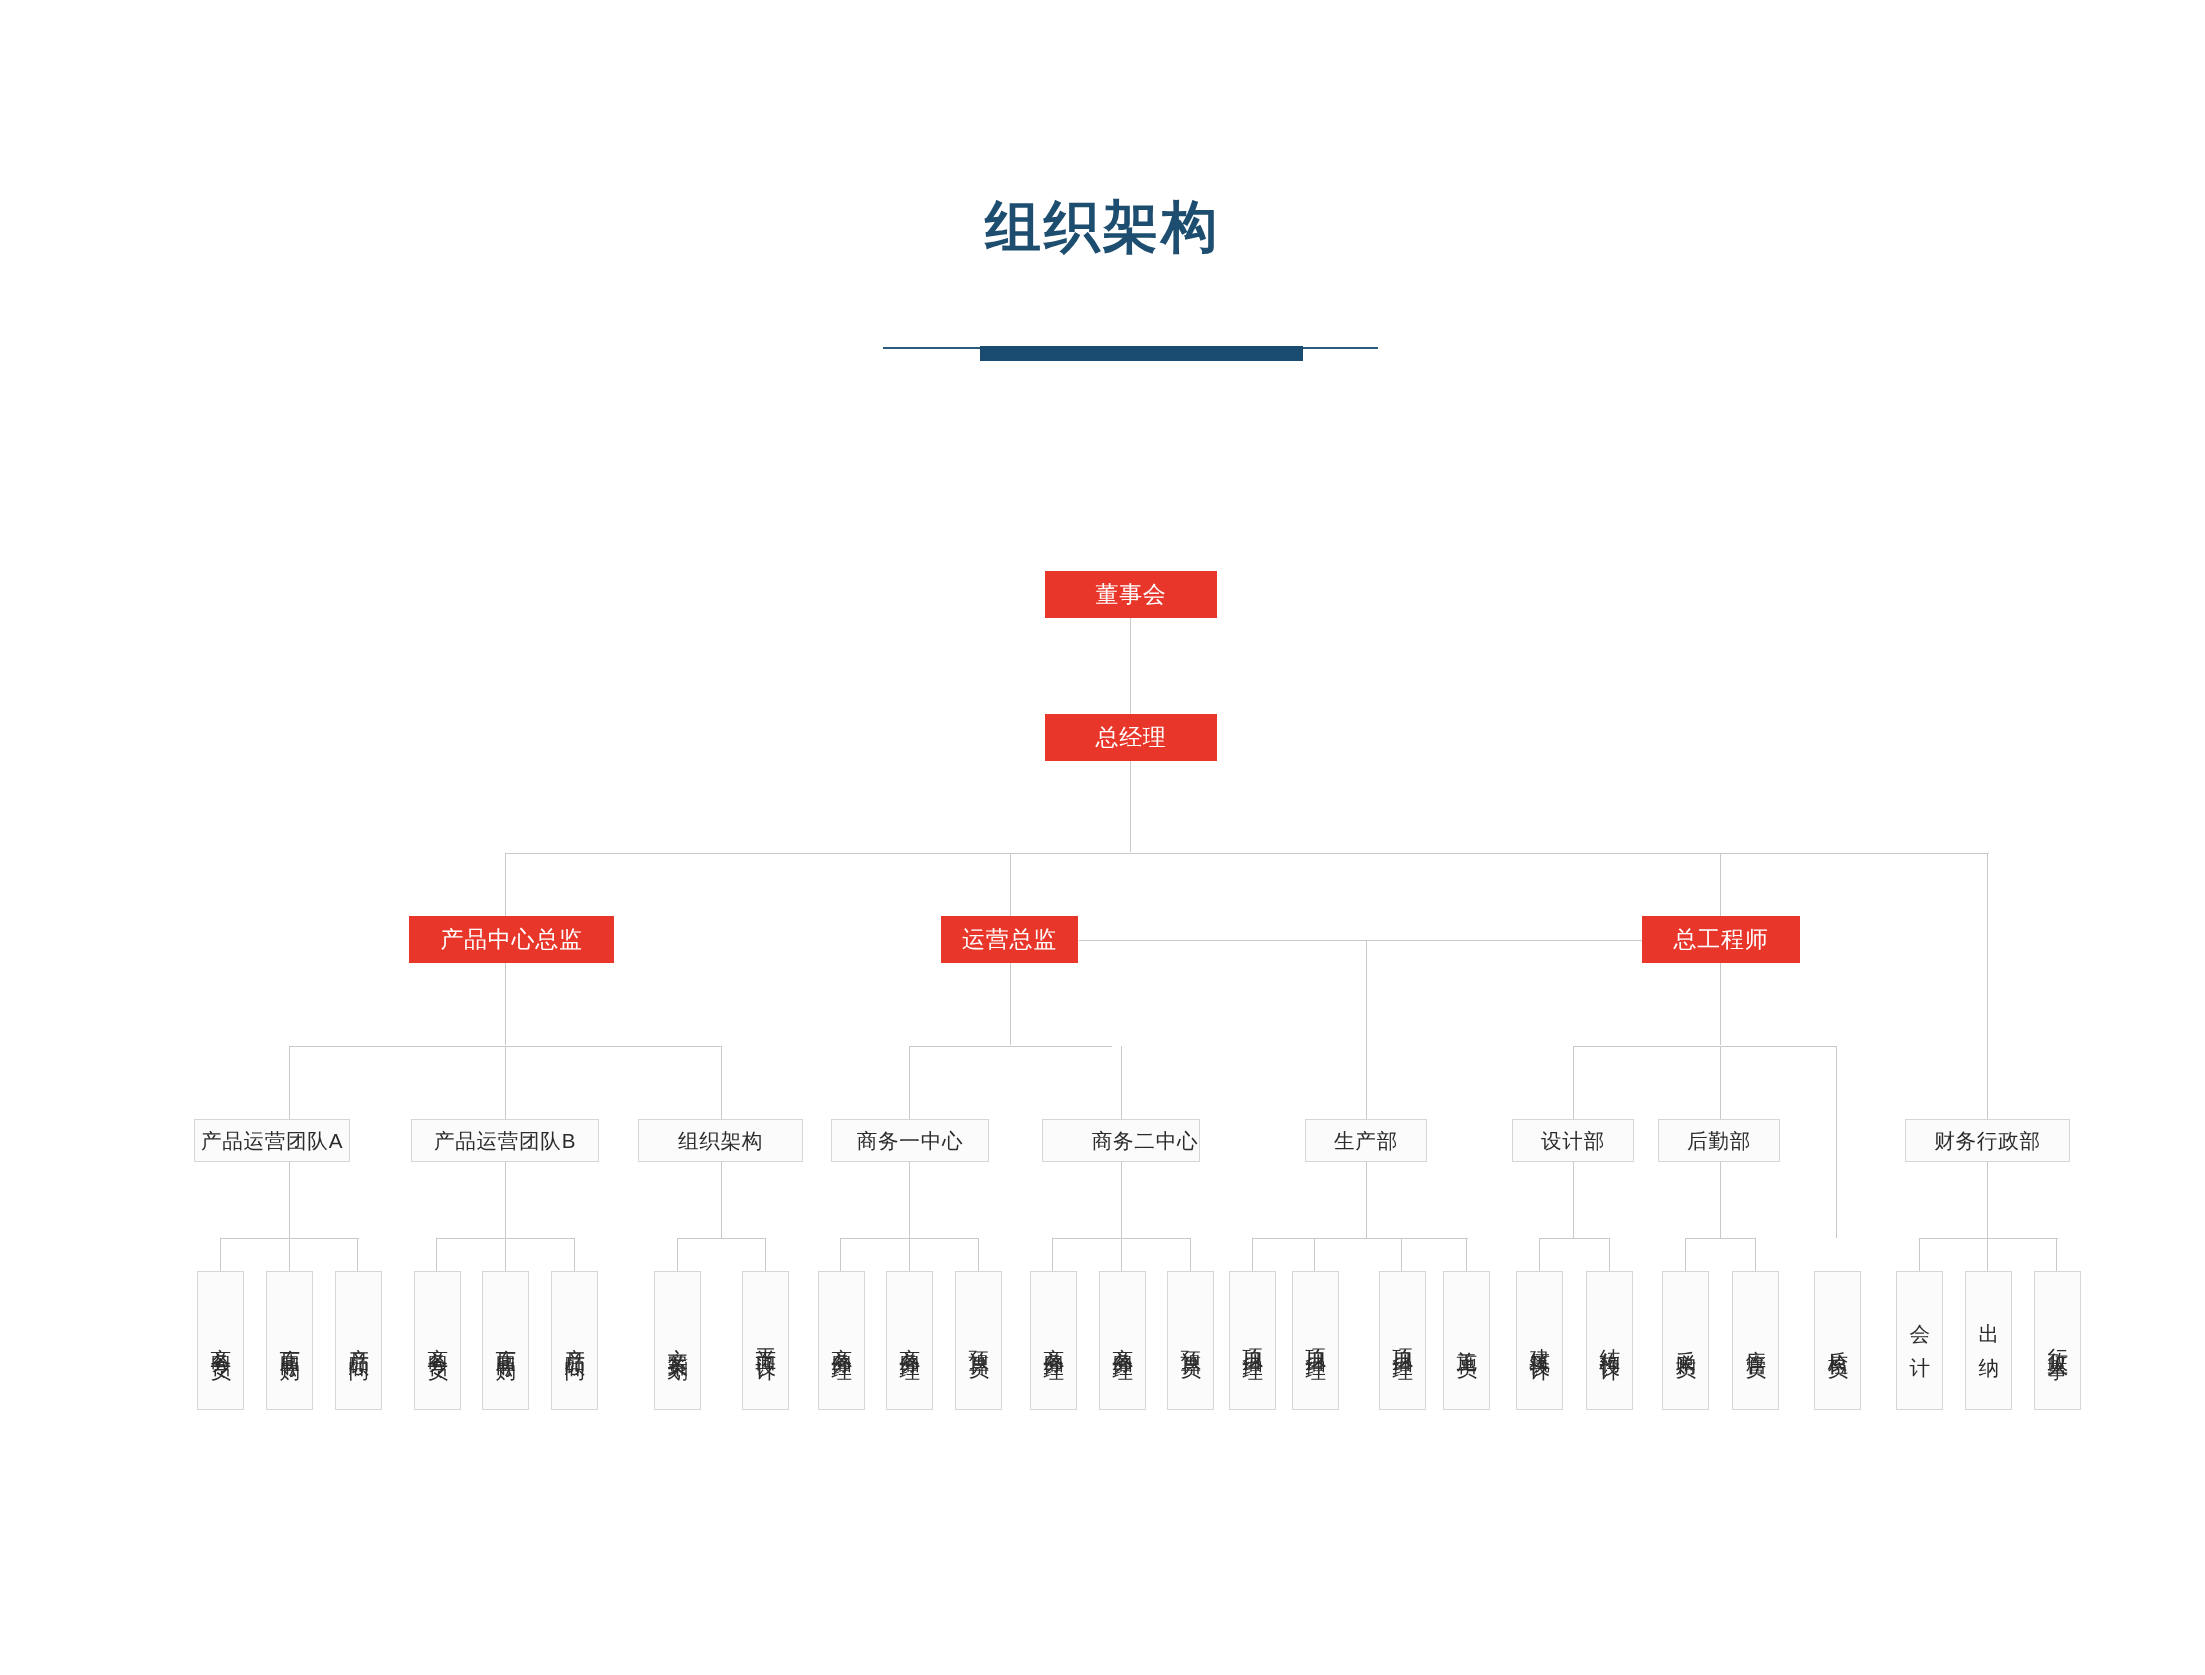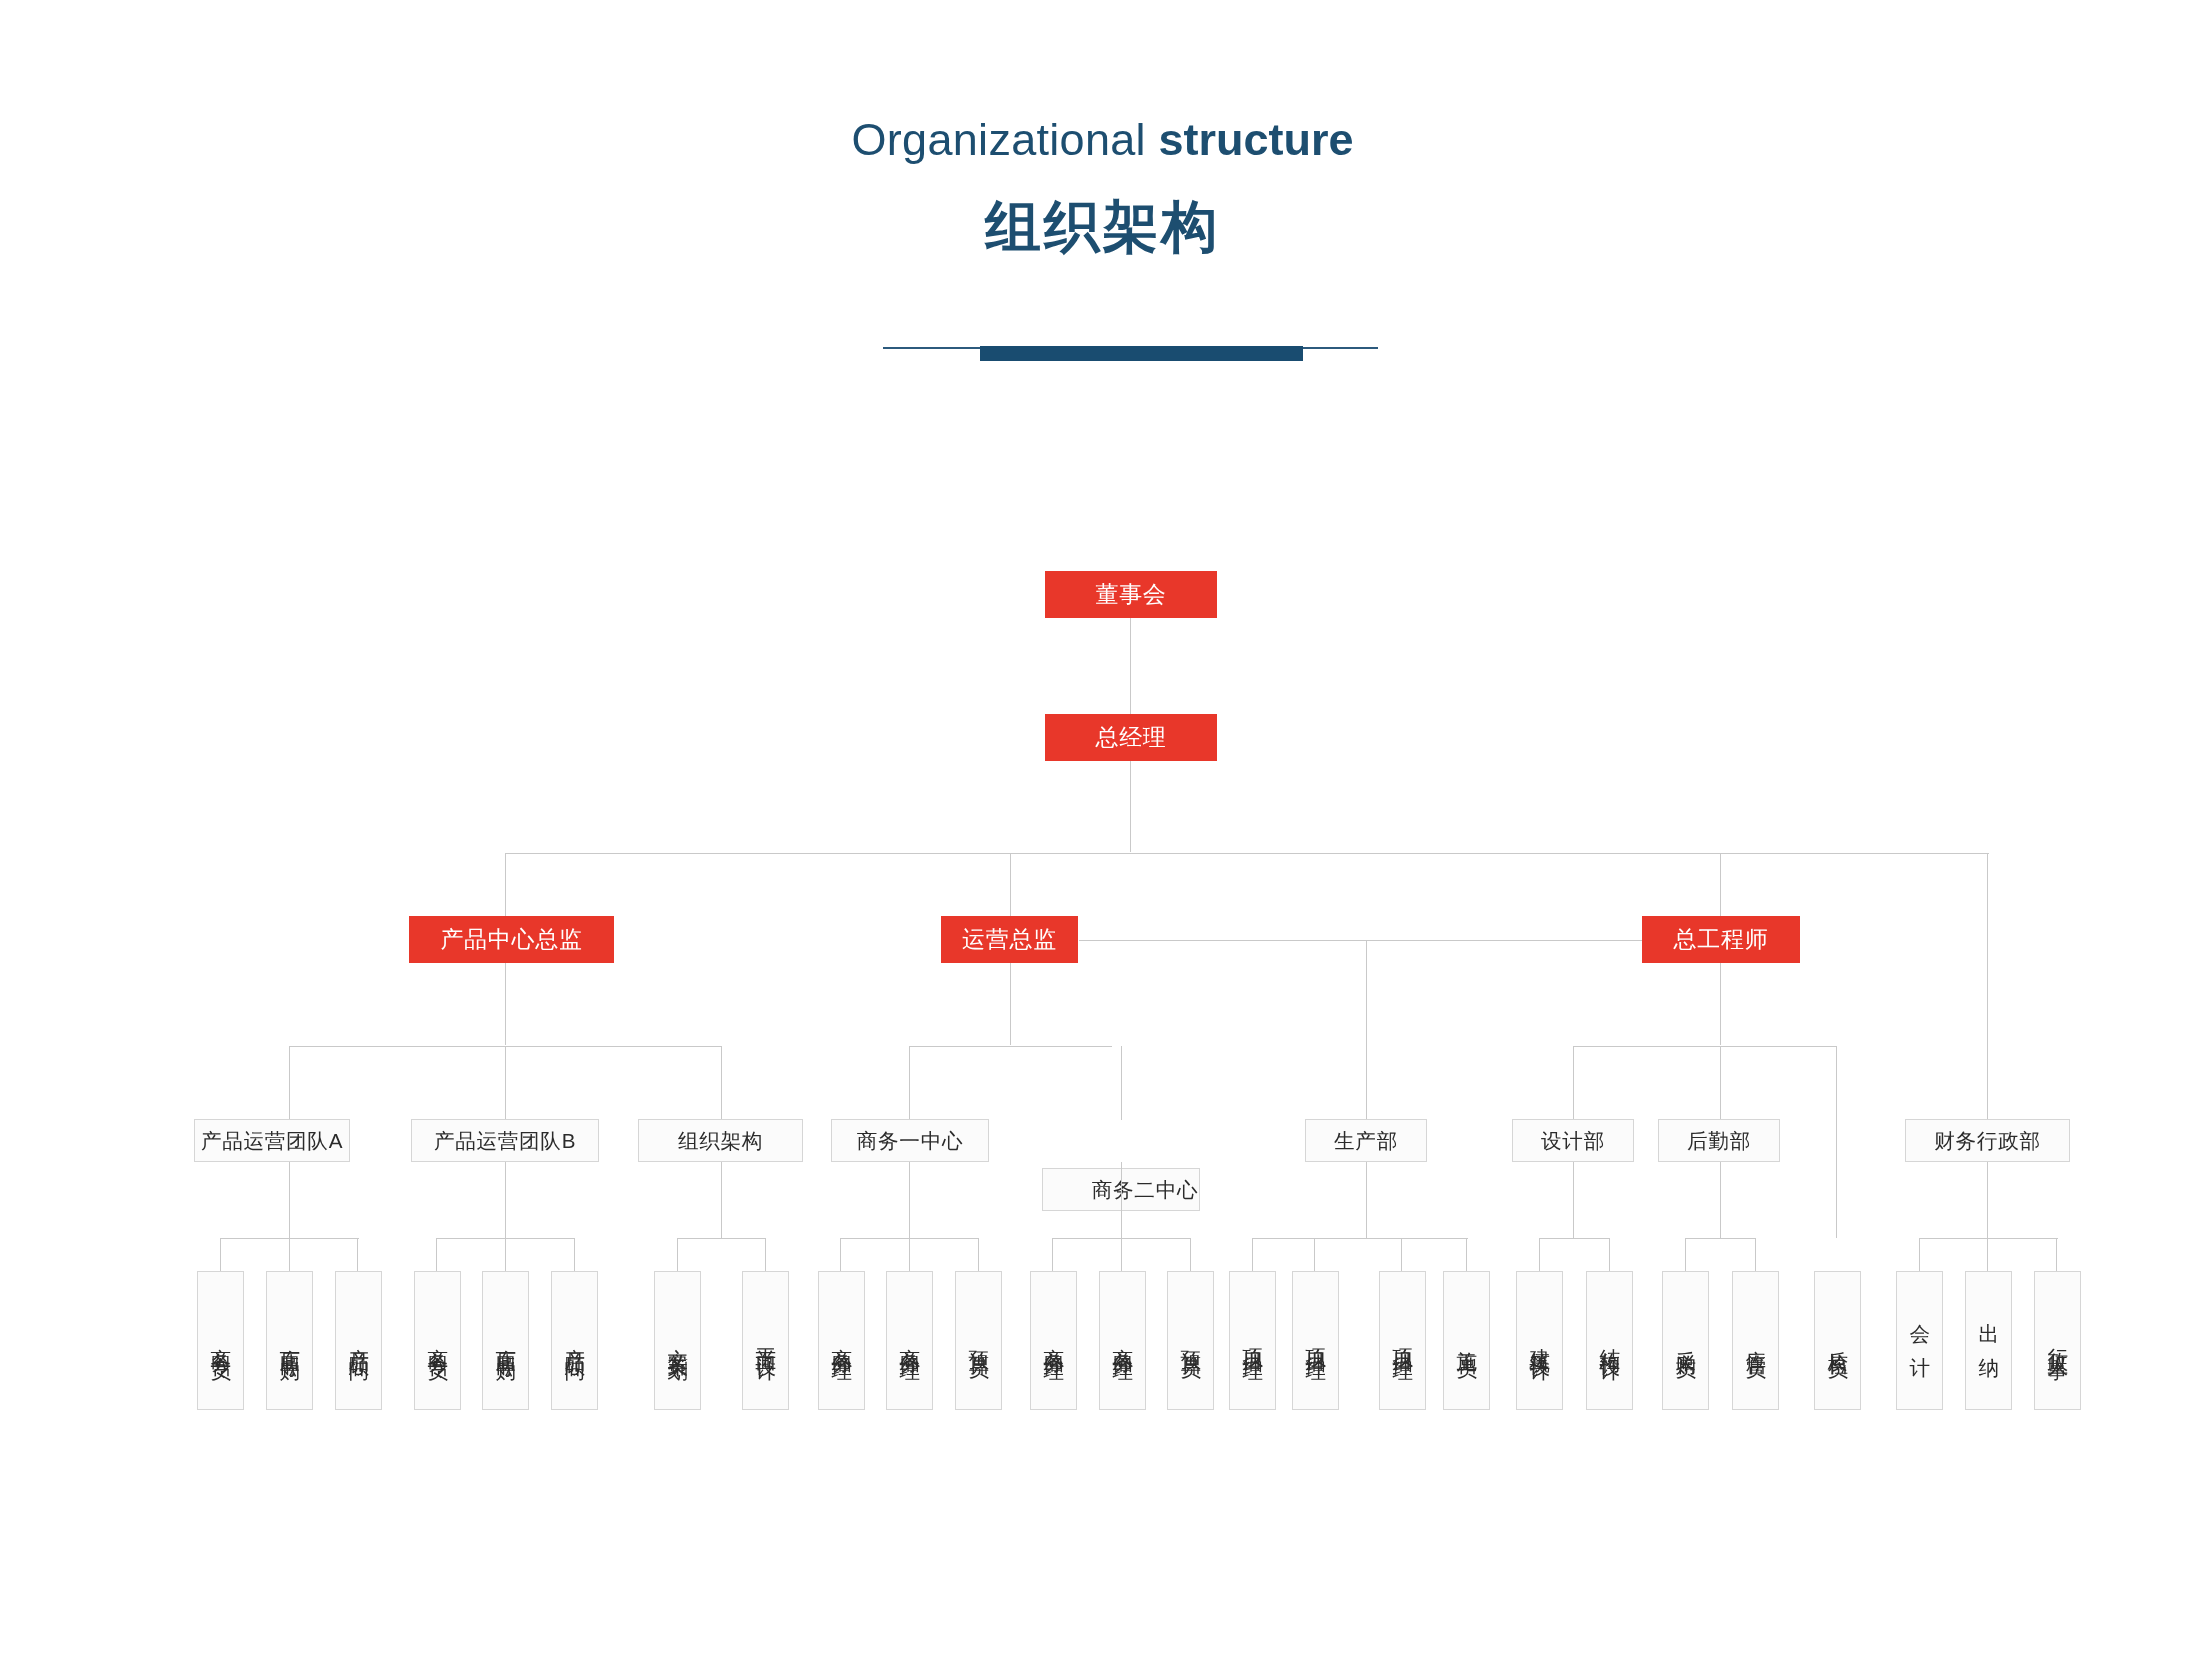--- a/index.html
+++ b/index.html
@@ -81,24 +81,20 @@
   
   .ln{position:absolute;background:#c9c9c9;}
   .lnv{width:1.4px;}
   .lnh{height:1.4px;}
 </style>
 </head>
 <body>
 
 <div id="stage">
 
-  <div class="title-en">
-    <span class="thin">Organizational</span>
-    <span class="bold">structure</span>
-  </div>
   <div class="title-cn">组织架构</div>
   <div class="rule-thin"></div>
   <div class="rule-thick"></div>
 
   <div class="node red" style="left:1045px;top:571px;width:172px;height:47px;">
     <span>董事会</span>
   </div>
 
   <div class="ln lnv" style="left:1130px;top:618px;width:1.4px;height:97px;"></div>
 
@@ -150,21 +146,21 @@
   </div>
   <div class="node dept" style="left:411px;top:1119px;width:188px;height:43px;">
     <span>产品运营团队B</span>
   </div>
   <div class="node dept" style="left:638px;top:1119px;width:165px;height:43px;">
     <span>组织架构</span>
   </div>
   <div class="node dept" style="left:831px;top:1119px;width:158px;height:43px;">
     <span>商务一中心</span>
   </div>
-  <div class="node dept" style="left:1042px;top:1168px;width:158px;height:43px;padding-left:48px;">
+  <div class="node dept" style="left:1042px;top:1119px;width:158px;height:43px;padding-left:48px;">
     <span>商务二中心</span>
   </div>
   <div class="node dept" style="left:1305px;top:1119px;width:122px;height:43px;">
     <span>生产部</span>
   </div>
   <div class="node dept" style="left:1512px;top:1119px;width:122px;height:43px;">
     <span>设计部</span>
   </div>
   <div class="node dept" style="left:1658px;top:1119px;width:122px;height:43px;">
     <span>后勤部</span>

